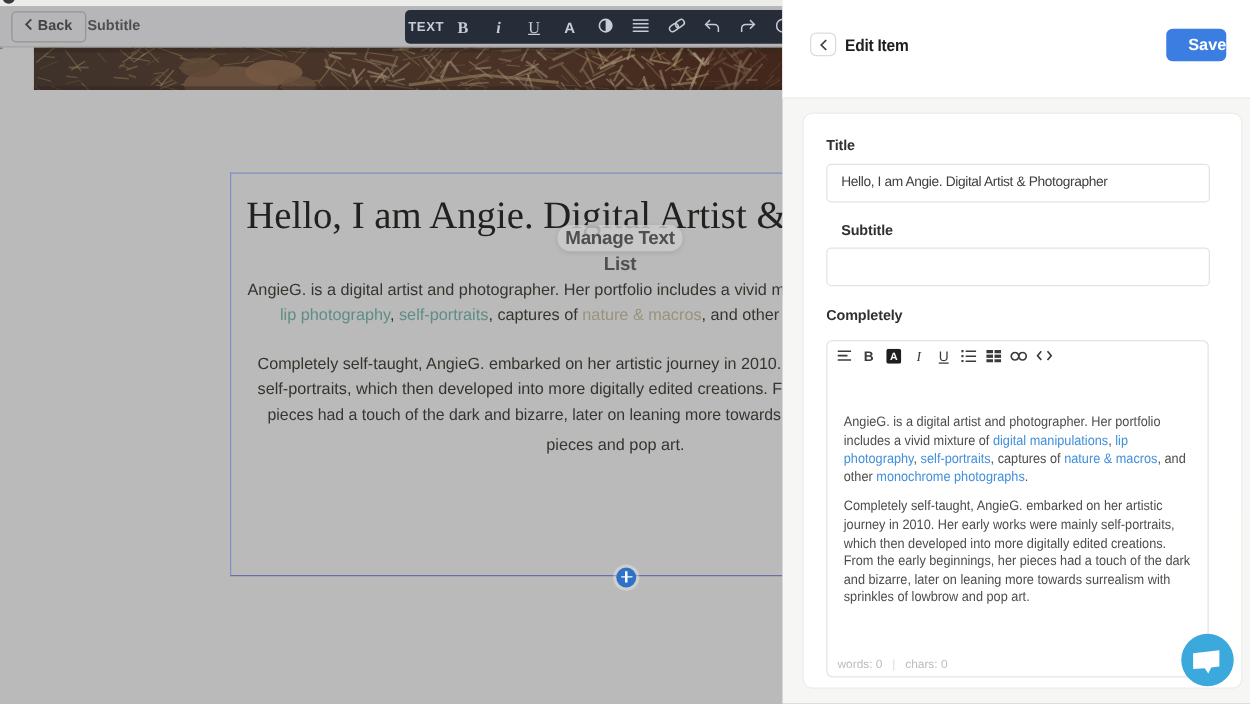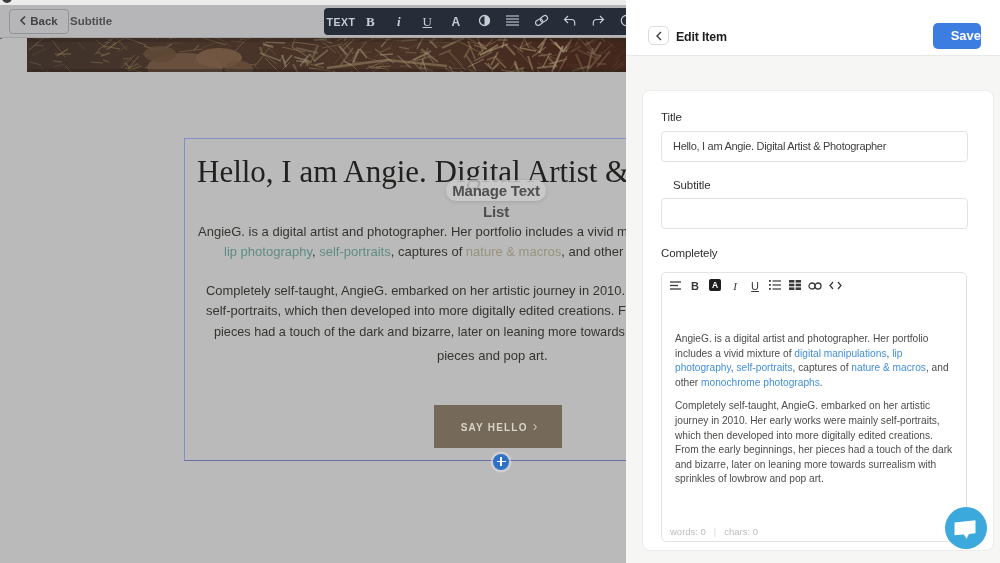--- a/index.html
+++ b/index.html
@@ -26,26 +26,26 @@
   .bline { position:absolute; white-space:nowrap; font-size:13px; color:#35352f; transform-origin:0 0; }
   .teal { color:#5f8d85;text-align:right; }
   .olive { color:#98937b; }
   #saybtn { position:absolute; left:434px; top:405px; width:128px; height:43px; background:#756959; color:#d9d3ca; font-size:10px; font-weight:bold; letter-spacing:1.2px; text-align:center; line-height:43px; padding-left:2px; }
   #saybtn .arr { font-size:14px; font-weight:normal; letter-spacing:0; margin-left:5px; color:#cac4bb; position:relative; top:0px; }
   #plusbtn { position:absolute; left:493px; top:453.5px; width:16px; height:16px; border-radius:50%; background:#3071c8; box-shadow:0 0 0 2.5px rgba(255,255,255,0.3); z-index:4; }
   #plusbtn:before { content:""; position:absolute; left:3.5px; top:7.25px; width:9px; height:1.5px; background:#fff; }
   #plusbtn:after { content:""; position:absolute; left:7.25px; top:3.5px; width:1.5px; height:9px; background:#fff; }
   
   #panel { position:absolute; left:626px; top:0; width:374px; height:563px; background:#f6f6f5; }
-  #phead { position:absolute; left:0; top:0; width:374px; height:56px; background:#fff; border-bottom:1px solid #e8e8e7; }
+  #phead { position:absolute; left:0; top:0; width:374px; height:79px; background:#fff; border-bottom:1px solid #e8e8e7; }
   #pchev { position:absolute; left:22px; top:26px; width:21px; height:19px; border:1px solid #dcdcdb; border-radius:5px; color:#444; font-size:12px; text-align:center; line-height:17px; background:#fff; }
   #ptitle { position:absolute; left:50px; top:29px; font-size:13.5px; font-weight:bold; color:#1e1e1e; letter-spacing:-0.2px; transform:scaleX(0.92); transform-origin:0 0; }
   #savebtn { position:absolute; left:307px; top:23px; width:48px; height:26px; background:#3b7de0; border-radius:5px; color:#fff; font-size:13px; font-weight:bold; text-align:right; line-height:26px; }
   #card { position:absolute; left:16px; top:90px; width:352px; height:461px; background:#fff; border:1px solid #ececeb; border-radius:8px; }
-  .flabel { position:absolute; font-size:11.5px; font-weight:normal; color:#303030; letter-spacing:-0.1px; }
+  .flabel { position:absolute; font-size:11.5px; font-weight:bold; color:#303030; letter-spacing:-0.1px; }
   .finput { position:absolute; left:35px; width:307px; height:31px; border:1px solid #e3e3e2; border-radius:4px; background:#fff; font-size:11px; letter-spacing:-0.3px; color:#3f3f3f; line-height:29px; padding-left:11px; }
   #editor { position:absolute; left:35px; top:272px; width:306px; height:270px; border:1px solid #e3e3e2; border-radius:5px; background:#fff; }
   #etb { position:absolute; left:3px; top:5px; display:flex; align-items:center; height:16px; color:#3a3a3a; }
   #etb .ei { width:20px; text-align:center; font-size:10.5px; }
   .eline { position:absolute; left:13px; white-space:nowrap; font-size:11px; color:#4c4c4a; transform:scaleX(0.925); transform-origin:0 0; }
   .blue { color:#418fdb; }
   #estatus { position:absolute; left:8px; bottom:4px; font-size:9.5px; color:#bcbcbb; }
   
   #chat { position:absolute; left:945px; top:507px; width:42px; height:42px; border-radius:50%; background:#3ba9dc; z-index:9; }
 </style>
@@ -292,21 +292,20 @@
           <path d="M1.5 4.5 L8.5 4.5 A3.2 3.2 0 0 1 11.7 7.7 L11.7 10.5" fill="none" stroke="#c8ccd4" stroke-width="1.2"></path>
         </svg></div>
     <div class="it"><svg width="13" height="11" viewBox="0 0 13 11">
           <path d="M8 1 L11.5 4.5 L8 8" fill="none" stroke="#c8ccd4" stroke-width="1.2"></path>
           <path d="M11.5 4.5 L4.5 4.5 A3.2 3.2 0 0 0 1.3 7.7 L1.3 10.5" fill="none" stroke="#c8ccd4" stroke-width="1.2"></path>
         </svg></div>
     <div class="it"><svg width="13" height="13" viewBox="0 0 13 13">
           <circle cx="6.5" cy="6.5" r="5.2" fill="none" stroke="#c8ccd4" stroke-width="1.2"></circle>
         </svg></div>
   </div>
-  <div id="saybtn">SAY HELLO<span class="arr">›</span></div>
   <div id="plusbtn"></div>
 </div>
 <div id="panel">
   <div style="position:absolute; left:0; top:0; width:374px; height:4px; background:#f2f2f1; border-bottom:1px solid #e8e8e7;"></div>
   <div id="card"></div>
   <div id="phead">
     <div id="pchev"><svg width="8" height="10" viewBox="0 0 8 10" style="margin-top:4px;">
           <path d="M6 1 L2 5 L6 9" fill="none" stroke="#3c3c3c" stroke-width="1.4"></path>
         </svg></div>
     <div id="ptitle">Edit Item</div>

